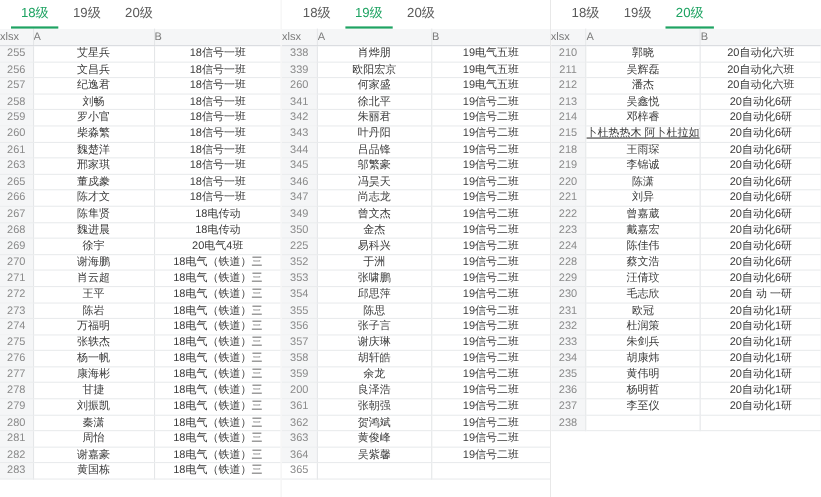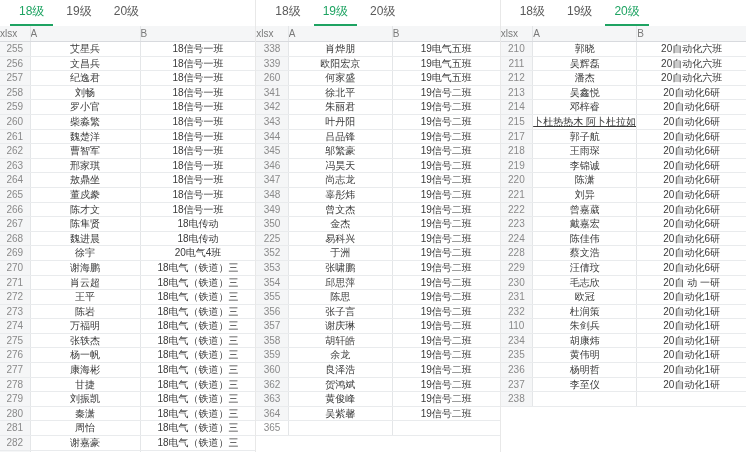--- a/index.html
+++ b/index.html
@@ -181,32 +181,22 @@
             <td class="rowhdr">260</td>
             <td class="cell-a"><span>柴淼繁</span></td>
             <td class="cell-b"><span>18信号一班</span></td>
           </tr>
           <tr>
             <td class="rowhdr">261</td>
             <td class="cell-a"><span>魏楚洋</span></td>
             <td class="cell-b"><span>18信号一班</span></td>
           </tr>
           <tr>
-            <td class="rowhdr">262</td>
-            <td class="cell-a"><span>曹智军</span></td>
-            <td class="cell-b"><span>18信号一班</span></td>
-          </tr>
-          <tr>
             <td class="rowhdr">263</td>
             <td class="cell-a"><span>邢家琪</span></td>
-            <td class="cell-b"><span>18信号一班</span></td>
-          </tr>
-          <tr>
-            <td class="rowhdr">264</td>
-            <td class="cell-a"><span>敖鼎坐</span></td>
             <td class="cell-b"><span>18信号一班</span></td>
           </tr>
           <tr>
             <td class="rowhdr">265</td>
             <td class="cell-a"><span>董戍豢</span></td>
             <td class="cell-b"><span>18信号一班</span></td>
           </tr>
           <tr>
             <td class="rowhdr">266</td>
             <td class="cell-a"><span>陈才文</span></td>
@@ -367,25 +357,20 @@
             <td class="rowhdr">346</td>
             <td class="cell-a"><span>冯昊天</span></td>
             <td class="cell-b"><span>19信号二班</span></td>
           </tr>
           <tr>
             <td class="rowhdr">347</td>
             <td class="cell-a"><span>尚志龙</span></td>
             <td class="cell-b"><span>19信号二班</span></td>
           </tr>
           <tr>
-            <td class="rowhdr">348</td>
-            <td class="cell-a"><span>辜彤炜</span></td>
-            <td class="cell-b"><span>19信号二班</span></td>
-          </tr>
-          <tr>
             <td class="rowhdr">349</td>
             <td class="cell-a"><span>曾文杰</span></td>
             <td class="cell-b"><span>19信号二班</span></td>
           </tr>
           <tr>
             <td class="rowhdr">350</td>
             <td class="cell-a"><span>金杰</span></td>
             <td class="cell-b"><span>19信号二班</span></td>
           </tr>
           <tr>
@@ -427,22 +412,27 @@
             <td class="rowhdr">358</td>
             <td class="cell-a"><span>胡轩皓</span></td>
             <td class="cell-b"><span>19信号二班</span></td>
           </tr>
           <tr>
             <td class="rowhdr">359</td>
             <td class="cell-a"><span>余龙</span></td>
             <td class="cell-b"><span>19信号二班</span></td>
           </tr>
           <tr>
-            <td class="rowhdr">360</td>
+            <td class="rowhdr">200</td>
             <td class="cell-a"><span>良泽浩</span></td>
+            <td class="cell-b"><span>19信号二班</span></td>
+          </tr>
+          <tr>
+            <td class="rowhdr">361</td>
+            <td class="cell-a"><span>张朝强</span></td>
             <td class="cell-b"><span>19信号二班</span></td>
           </tr>
           <tr>
             <td class="rowhdr">362</td>
             <td class="cell-a"><span>贺鸿斌</span></td>
             <td class="cell-b"><span>19信号二班</span></td>
           </tr>
           <tr>
             <td class="rowhdr">363</td>
             <td class="cell-a"><span>黄俊峰</span></td>
@@ -508,25 +498,20 @@
             <td class="rowhdr">214</td>
             <td class="cell-a"><span>邓梓睿</span></td>
             <td class="cell-b"><span>20自动化6研</span></td>
           </tr>
           <tr>
             <td class="rowhdr">215</td>
             <td class="cell-a"><span class="tiny">卜杜热热木 阿卜杜拉如苏力</span></td>
             <td class="cell-b"><span>20自动化6研</span></td>
           </tr>
           <tr>
-            <td class="rowhdr">217</td>
-            <td class="cell-a"><span>郭子航</span></td>
-            <td class="cell-b"><span>20自动化6研</span></td>
-          </tr>
-          <tr>
             <td class="rowhdr">218</td>
             <td class="cell-a"><span>王雨琛</span></td>
             <td class="cell-b"><span>20自动化6研</span></td>
           </tr>
           <tr>
             <td class="rowhdr">219</td>
             <td class="cell-a"><span>李锦诚</span></td>
             <td class="cell-b"><span>20自动化6研</span></td>
           </tr>
           <tr>
@@ -573,21 +558,21 @@
             <td class="rowhdr">231</td>
             <td class="cell-a"><span>欧冠</span></td>
             <td class="cell-b"><span>20自动化1研</span></td>
           </tr>
           <tr>
             <td class="rowhdr">232</td>
             <td class="cell-a"><span>杜润策</span></td>
             <td class="cell-b"><span>20自动化1研</span></td>
           </tr>
           <tr>
-            <td class="rowhdr">110</td>
+            <td class="rowhdr">233</td>
             <td class="cell-a"><span>朱剑兵</span></td>
             <td class="cell-b"><span>20自动化1研</span></td>
           </tr>
           <tr>
             <td class="rowhdr">234</td>
             <td class="cell-a"><span>胡康炜</span></td>
             <td class="cell-b"><span>20自动化1研</span></td>
           </tr>
           <tr>
             <td class="rowhdr">235</td>

